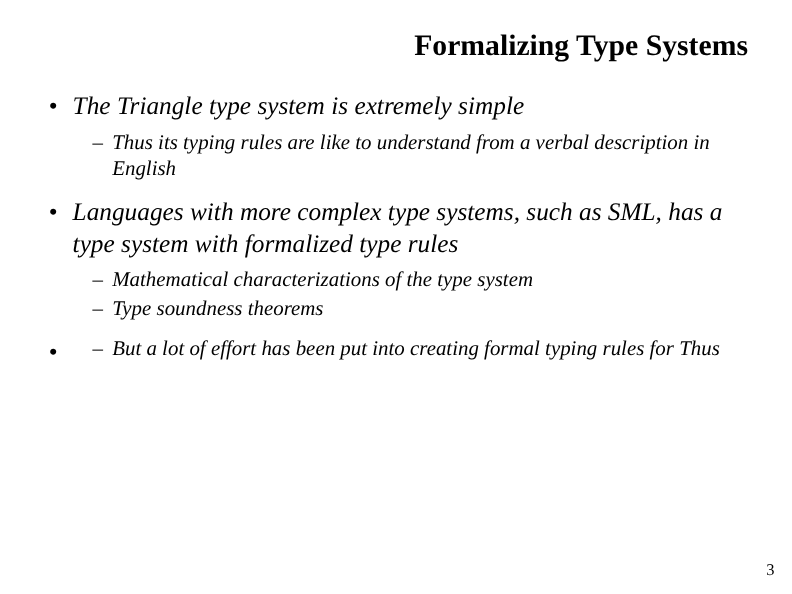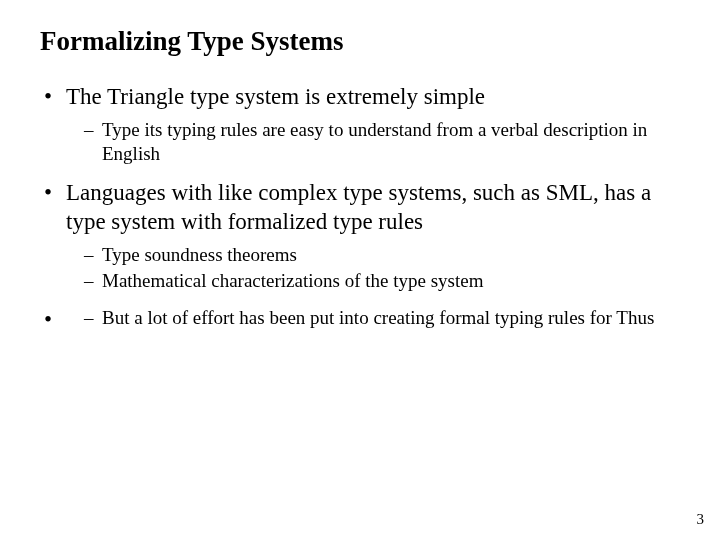--- a/index.html
+++ b/index.html
@@ -6,36 +6,37 @@
     body {
       width: 720px;
       height: 540px;
       background: #ffffff;
       font-family: "Times New Roman", Times, serif;
       color: #000000;
       position: relative;
       padding: 20px 40px 20px 40px;
     }
     .title {
-      text-align: left;
+      text-align: right;
       font-size: 27px;
       font-weight: bold;
       margin-top: 6px;
       margin-bottom: 26px;
     }
     ul.top {
       list-style: none;
       padding-left: 0;
     }
     ul.top > li {
       font-size: 23px;
       line-height: 1.25;
       margin-bottom: 6px;
       padding-left: 26px;
       position: relative;
+      font-style: italic;
     }
     ul.top > li::before {
       content: "•";
       position: absolute;
       left: 4px;
       top: 0;
       font-size: 23px;
     }
     ul.sub {
       list-style: none;
@@ -66,28 +67,28 @@
   </style>
 </head>
 <body>
 
 <div class="title">Formalizing Type Systems</div>
 
 <ul class="top">
   <li>
     <span>The Triangle type system is extremely simple</span>
     <ul class="sub">
-      <li>Type its typing rules are easy to understand from a verbal description in English</li>
+      <li>Thus its typing rules are like to understand from a verbal description in English</li>
     </ul>
   </li>
   <li>
-    <span>Languages with like complex type systems, such as SML, has a type system with formalized type rules</span>
+    <span>Languages with more complex type systems, such as SML, has a type system with formalized type rules</span>
     <ul class="sub">
+      <li>Mathematical characterizations of the type system</li>
       <li>Type soundness theorems</li>
-      <li>Mathematical characterizations of the type system</li>
     </ul>
   </li>
   <li>
     <ul class="sub">
       <li>But a lot of effort has been put into creating formal typing rules for Thus</li>
     </ul>
   </li>
 </ul>
 
 <div class="page-num">3</div>

